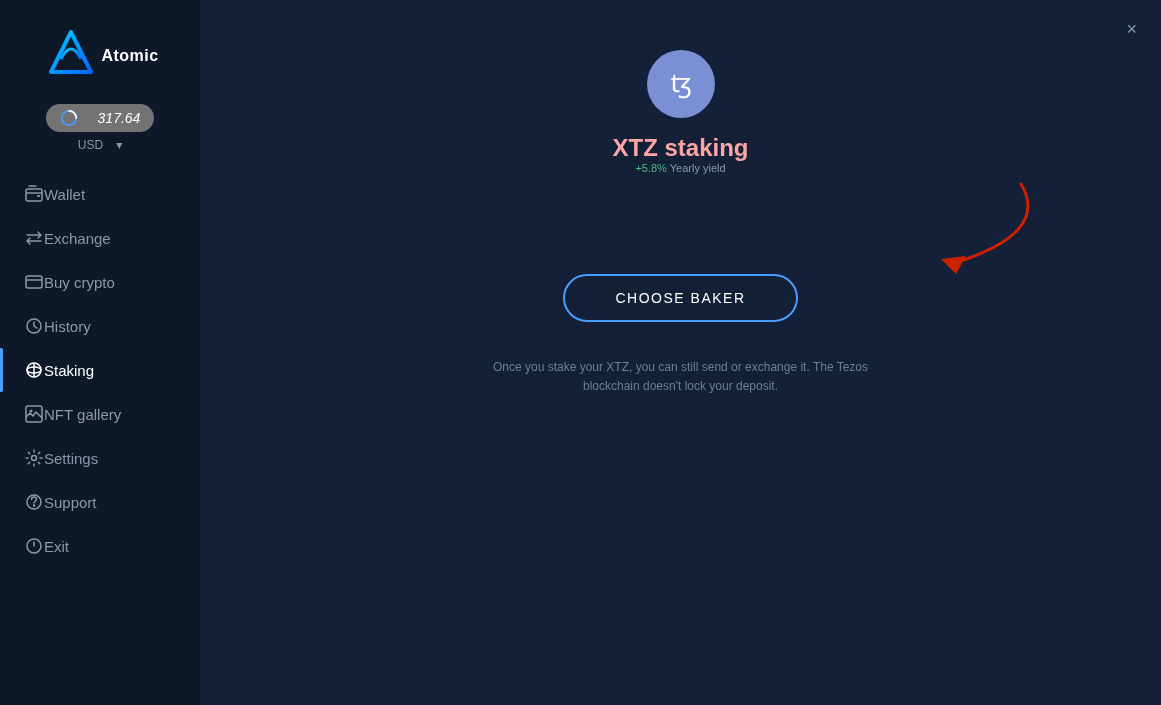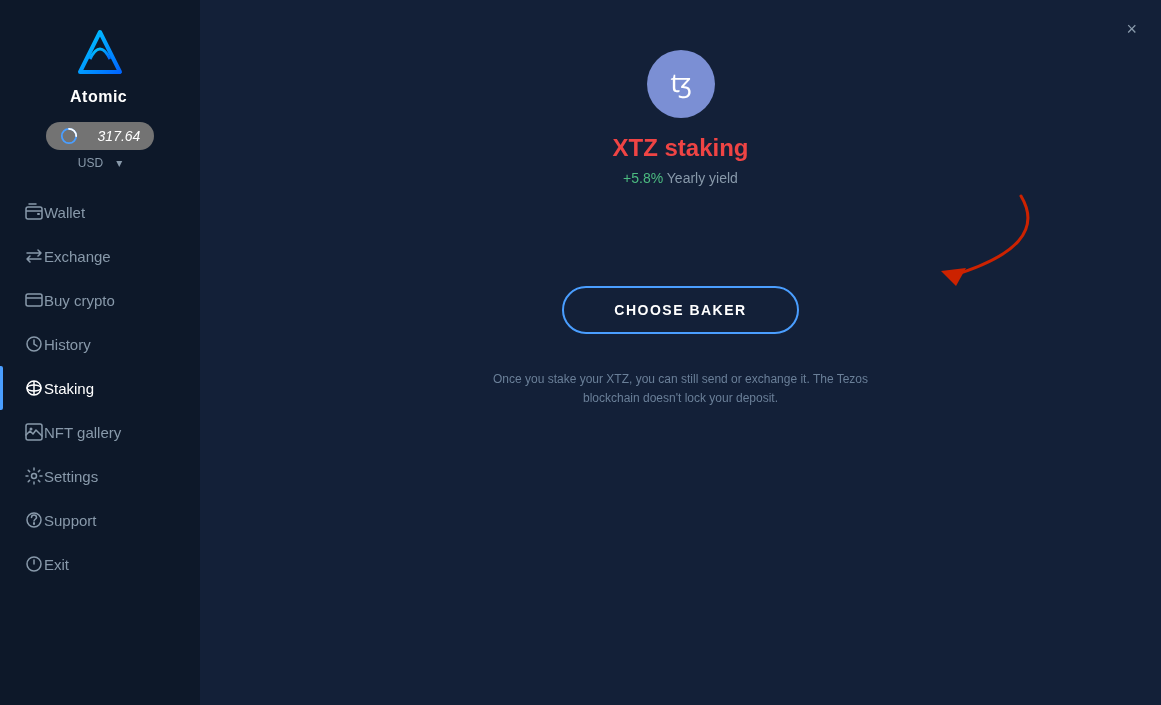--- a/index.html
+++ b/index.html
@@ -19,22 +19,22 @@
       background: #0d1829;
       display: flex;
       flex-direction: column;
       align-items: center;
       padding-top: 24px;
       height: 705px;
     }
 
     .logo-container {
       display: flex;
-      flex-direction: column;
-      align-items: flex-start;
+      flex-direction: row;
+      align-items: center;
       margin-bottom: 16px;
     }
 
     .logo-icon {
       width: 60px;
       height: 60px;
       margin-bottom: 4px;
     }
 
     .logo-text {
@@ -164,28 +164,27 @@
       background: #7b8fd4;
       display: flex;
       align-items: center;
       justify-content: center;
       margin-bottom: 16px;
       font-size: 30px;
       color: #ffffff;
     }
 
     .staking-title {
-      color: #ef4444;
+      color: #fca5a5;
       font-size: 24px;
       font-weight: 600;
-      margin-bottom: 8px;
     }
 
     .yearly-yield {
-      font-size: 14px;
+      font-size: 11px;
       color: #8899aa;
     }
 
     .yearly-yield .yield-value {
       color: #4cbb80;
     }
 
     
     .available-row {
       display: flex;
@@ -222,21 +221,21 @@
       width: 100%;
     }
 
     .choose-baker-btn {
       background: transparent;
       border: 2px solid #4a9eff;
       border-radius: 30px;
       padding: 14px 50px;
       color: #ffffff;
       font-size: 14px;
-      font-weight: 700;
+      font-weight: 400;
       letter-spacing: 1.5px;
       cursor: pointer;
       transition: background 0.2s;
     }
 
     .info-text {
       color: #6a7f98;
       font-size: 12px;
       text-align: center;
       max-width: 380px;

